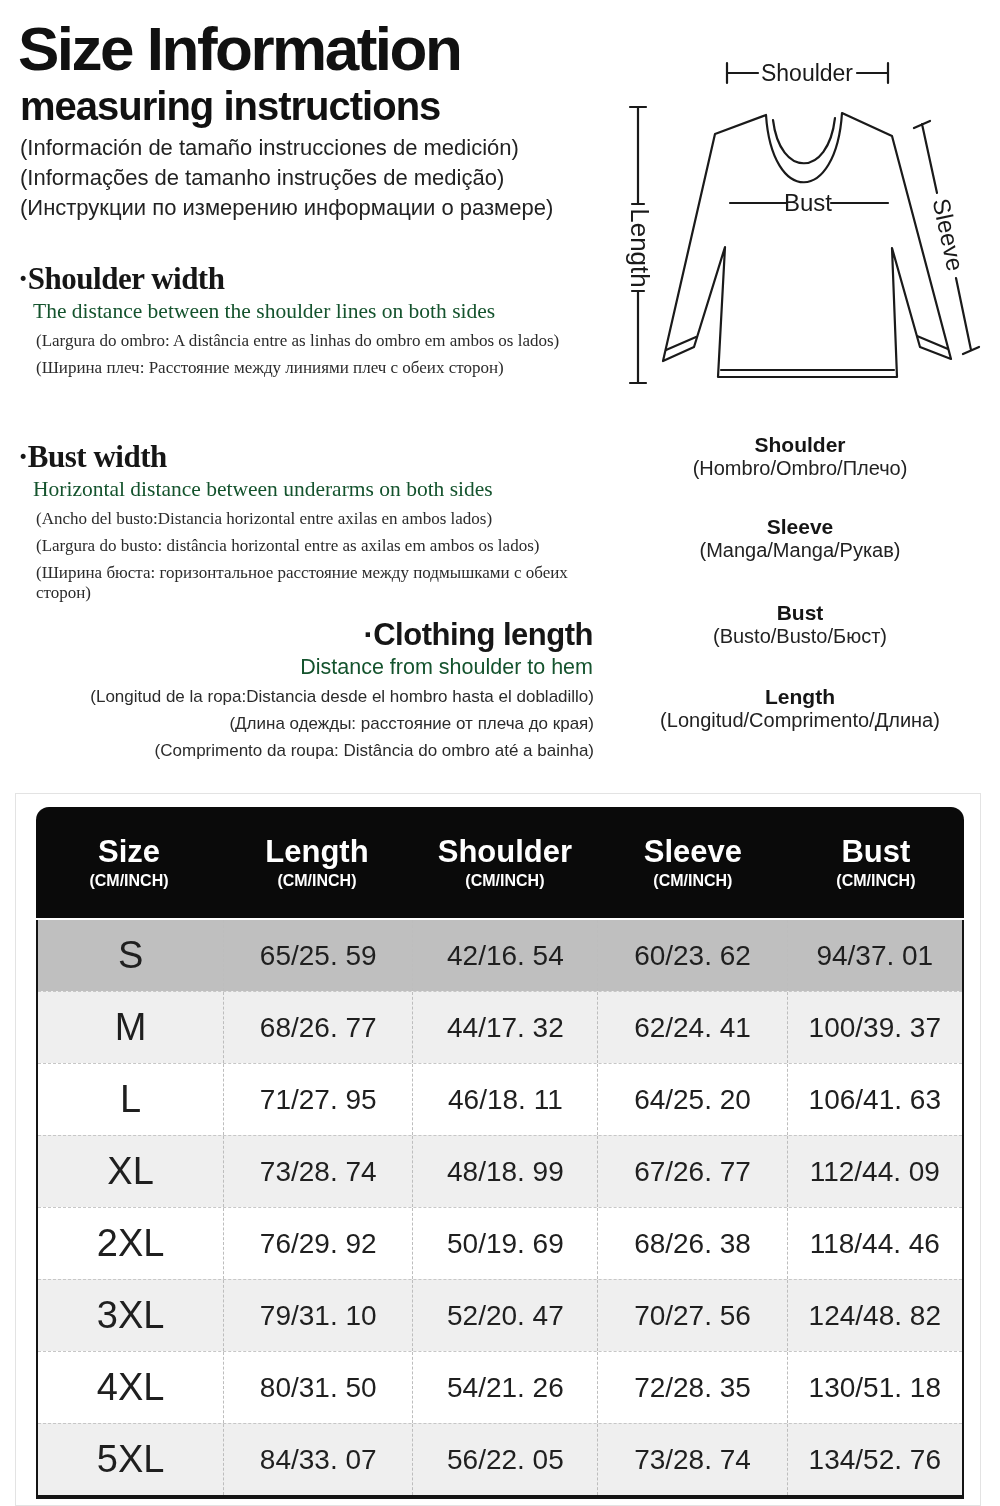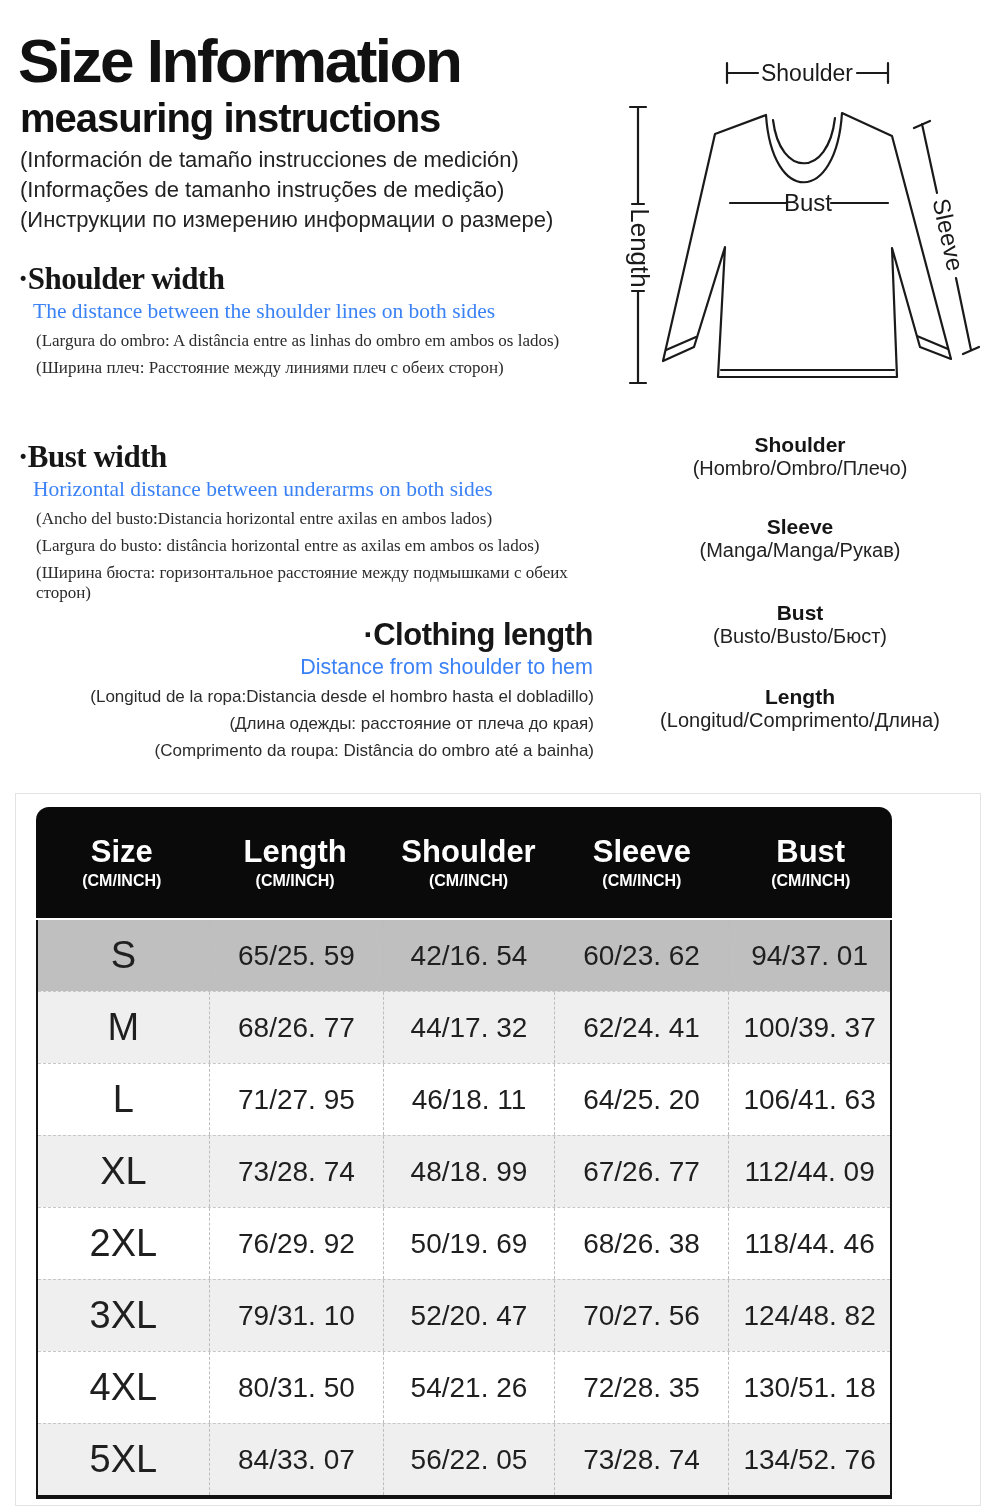--- a/index.html
+++ b/index.html
@@ -1,39 +1,39 @@
 <!DOCTYPE html>
 <html style="--header-bg: #0a0a0a; --header-text: #ffffff; --row-dark: #bfbfbf; --row-light: #efefef; --row-white: #ffffff;"><head>
 <meta charset="utf-8">
 <style>
   html,body{margin:0;padding:0;background:#ffffff;}
   .canvas{
     position:relative;width:1000px;height:1506px;background:#ffffff;overflow:hidden;
     font-family:"Liberation Sans",sans-serif;color:#1a1a1a;
   }
   
-  .intro{position:absolute;left:18px;top:28px;width:580px;}
+  .intro{position:absolute;left:18px;top:16px;width:580px;}
   .intro h1{margin:0;font-size:62px;line-height:1.08;font-weight:bold;letter-spacing:-2.5px;color:#111;}
   .intro h2{margin:2px 0 6px 2px;font-size:40px;line-height:1.05;font-weight:bold;letter-spacing:-1px;color:#111;}
   .intro .tr{margin:0 0 0 2px;font-size:22px;line-height:30px;color:#222;}
   
   .m-section{position:absolute;left:18px;width:575px;}
   .m-section .head{font-size:31px;line-height:34px;font-weight:bold;color:#161616;letter-spacing:-0.5px;}
-  .m-section .desc{margin:2px 0 0 15px;font-size:21.5px;line-height:26px;color:#3b82f6;}
+  .m-section .desc{margin:2px 0 0 15px;font-size:21.5px;line-height:26px;color:#14532d;}
   .m-section .tr{margin:7px 0 0 18px;font-size:17px;line-height:20px;color:#2b2b2b;width:558px;}
   
   .diagram{position:absolute;left:600px;top:30px;width:400px;height:400px;}
   
   .legend-group{position:absolute;left:600px;width:400px;text-align:center;}
   .legend-group .nm{font-size:21px;font-weight:bold;line-height:24px;color:#151515;}
   .legend-group .tl{font-size:20px;line-height:23px;color:#222;}
   
   .table-card{position:absolute;left:15px;top:793px;width:966px;height:713px;
     border:1px solid #e3e3e3;background:#fff;box-sizing:border-box;}
-  .size-table{position:absolute;left:36px;top:807px;width:856px;}
+  .size-table{position:absolute;left:36px;top:807px;width:928px;}
   .thead{height:111px;background:var(--header-bg,#0a0a0a);border-radius:13px 13px 0 0;
     display:flex;align-items:center;color:var(--header-text,#fff);}
   .th{display:flex;flex-direction:column;align-items:center;justify-content:center;gap:4px;}
   .th .lbl{font-size:31px;font-weight:bold;line-height:32px;}
   .th .unit{font-size:16px;font-weight:bold;line-height:17px;}
   .tbody{margin-top:2px;border-left:2px solid #141414;border-right:2px solid #141414;
     border-bottom:4px solid #141414;box-sizing:border-box;}
   .size-row{display:flex;height:71px;align-items:center;}
   .size-row + .size-row{border-top:1px dashed #c7c7c7;}
   .size-row[data-shade="dark"]{background:var(--row-dark,#bfbfbf);}

